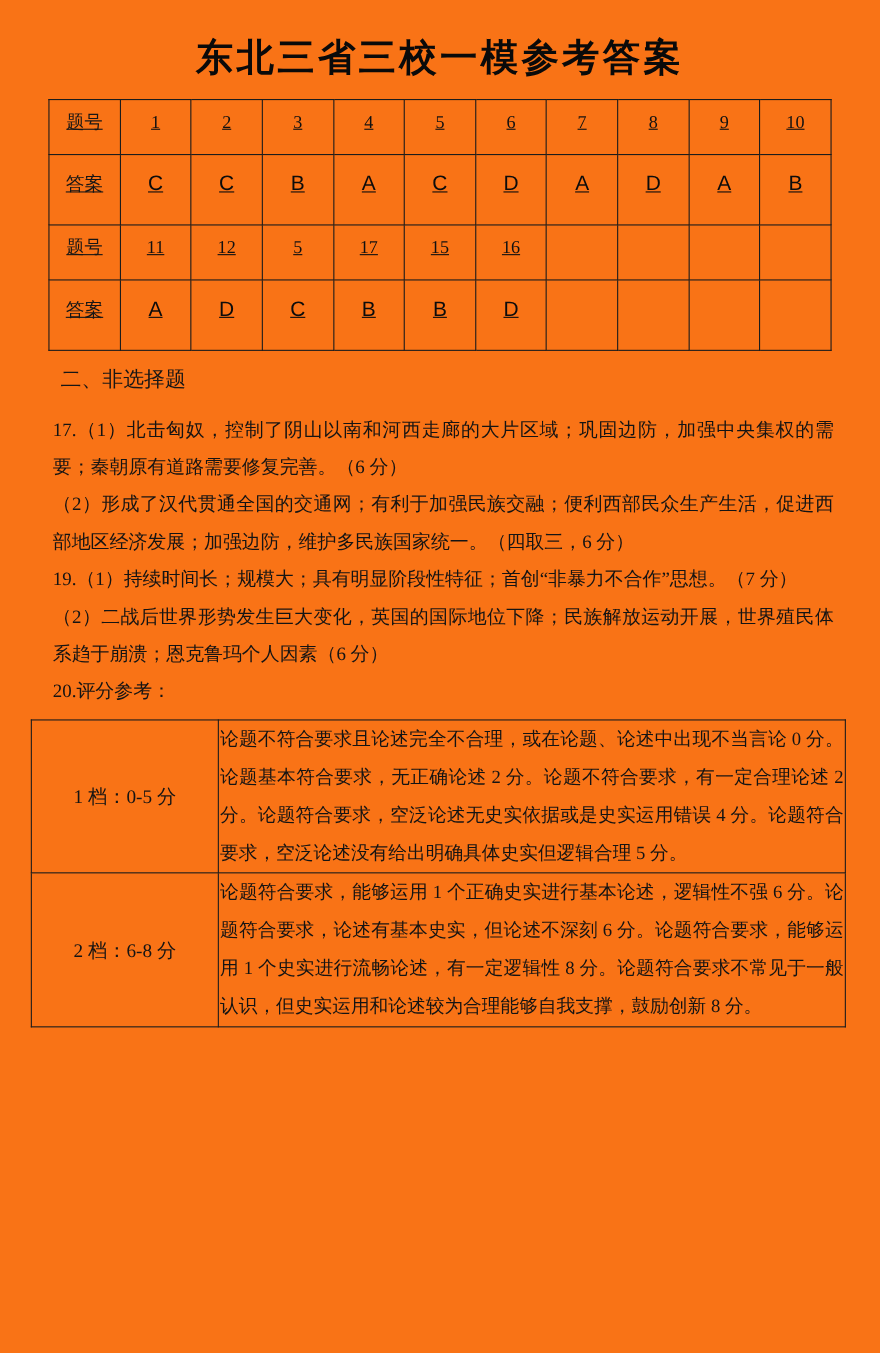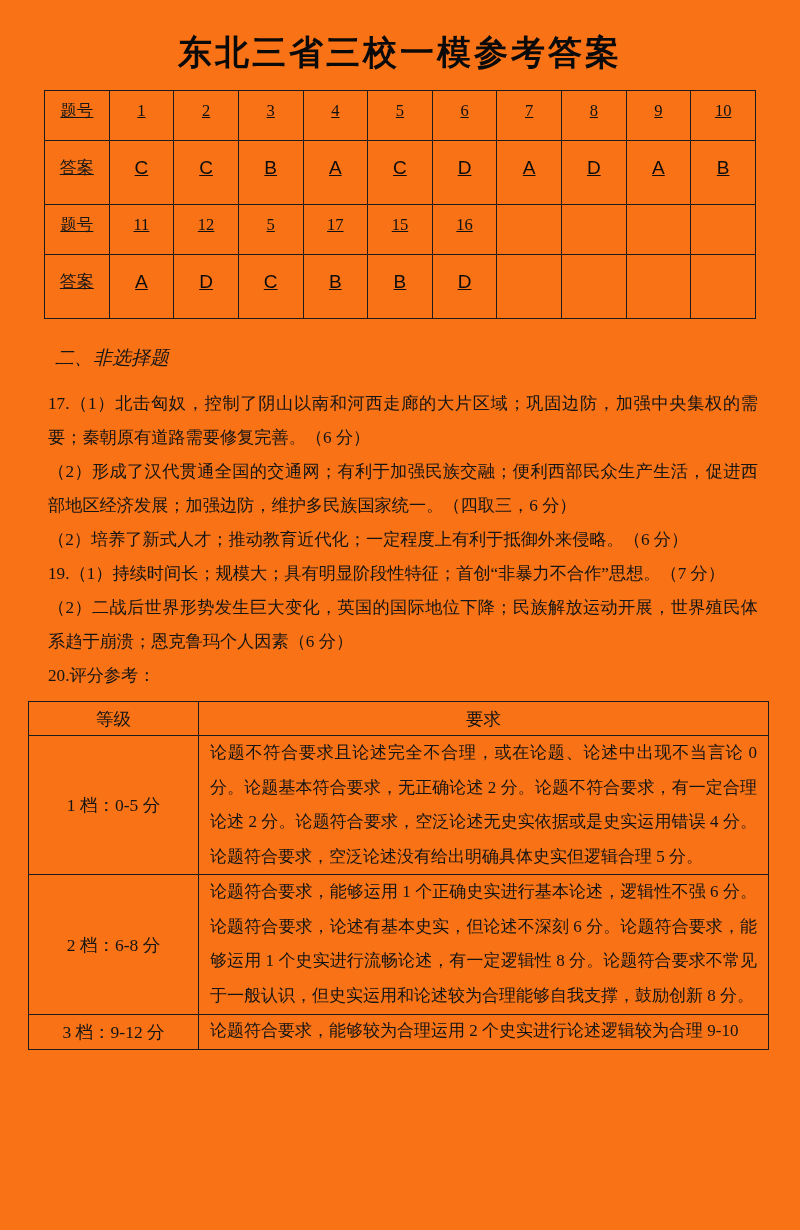--- a/index.html
+++ b/index.html
@@ -25,21 +25,21 @@
     color: #0a0a0a;
   }
   .section-heading {
     margin: 0;
     padding: 0 0 0 55px;
     font-size: 19px;
     font-weight: 400;
     color: #161616;
   }
   .section-heading.first { margin-top: 30px; }
-  .section-heading.second { margin-top: 26px; font-style: italic; }
+  .section-heading.second { margin-top: 13px; }
 
   
   table.answer-table {
     border-collapse: collapse;
     table-layout: fixed;
     margin: 14px 0 0 44px;
     width: 712px;
   }
   table.answer-table td {
     border: 1.5px solid #1c1c1c;
@@ -93,21 +93,21 @@
     vertical-align: middle;
   }
   td.level-cell {
     text-align: center;
     vertical-align: middle;
     font-size: 17.5px;
   }
   td.req-cell {
     font-size: 17px;
     line-height: 34.5px;
-    padding: 0 11px;
+    padding: 0 1px;
     text-align: justify;
     text-justify: inter-ideograph;
     vertical-align: top;
   }
   tr.scoring-row-1 { height: 136px; }
   tr.scoring-row-2 { height: 140px; }
   tr.scoring-row-3 { height: 32px; }
   tr.scoring-row-3 td { line-height: 32px; }
 </style>
 </head>
@@ -173,44 +173,35 @@
         <td class="data-cell"></td>
       </tr>
     </tbody>
   </table>
 
   <h2 class="section-heading second">二、非选择题</h2>
 
   <div class="answers-body">
     <p>17.（1）北击匈奴，控制了阴山以南和河西走廊的大片区域；巩固边防，加强中央集权的需要；秦朝原有道路需要修复完善。（6 分）</p>
     <p>（2）形成了汉代贯通全国的交通网；有利于加强民族交融；便利西部民众生产生活，促进西部地区经济发展；加强边防，维护多民族国家统一。（四取三，6 分）</p>
-    <p>（2）培养了新式人才；推动教育近代化；一定程度上有利于抵御外来侵略。（6 分）</p>
     <p>19.（1）持续时间长；规模大；具有明显阶段性特征；首创“非暴力不合作”思想。（7 分）</p>
     <p>（2）二战后世界形势发生巨大变化，英国的国际地位下降；民族解放运动开展，世界殖民体系趋于崩溃；恩克鲁玛个人因素（6 分）</p>
     <p>20.评分参考：</p>
   </div>
 
   <table class="scoring-table">
     <colgroup>
       <col class="col-level">
       <col class="col-req">
     </colgroup>
     <tbody>
-      <tr class="scoring-header">
-        <th>等级</th>
-        <th>要求</th>
-      </tr>
       <tr class="scoring-row-1">
         <td class="level-cell">1 档：0-5 分</td>
         <td class="req-cell">论题不符合要求且论述完全不合理，或在论题、论述中出现不当言论 0 分。论题基本符合要求，无正确论述 2 分。论题不符合要求，有一定合理论述 2 分。论题符合要求，空泛论述无史实依据或是史实运用错误 4 分。论题符合要求，空泛论述没有给出明确具体史实但逻辑合理 5 分。</td>
       </tr>
       <tr class="scoring-row-2">
         <td class="level-cell">2 档：6-8 分</td>
         <td class="req-cell">论题符合要求，能够运用 1 个正确史实进行基本论述，逻辑性不强 6 分。论题符合要求，论述有基本史实，但论述不深刻 6 分。论题符合要求，能够运用 1 个史实进行流畅论述，有一定逻辑性 8 分。论题符合要求不常见于一般认识，但史实运用和论述较为合理能够自我支撑，鼓励创新 8 分。</td>
       </tr>
-      <tr class="scoring-row-3">
-        <td class="level-cell">3 档：9-12 分</td>
-        <td class="req-cell">论题符合要求，能够较为合理运用 2 个史实进行论述逻辑较为合理 9-10</td>
-      </tr>
     </tbody>
   </table>
 
 </div>
 
 </body></html>

